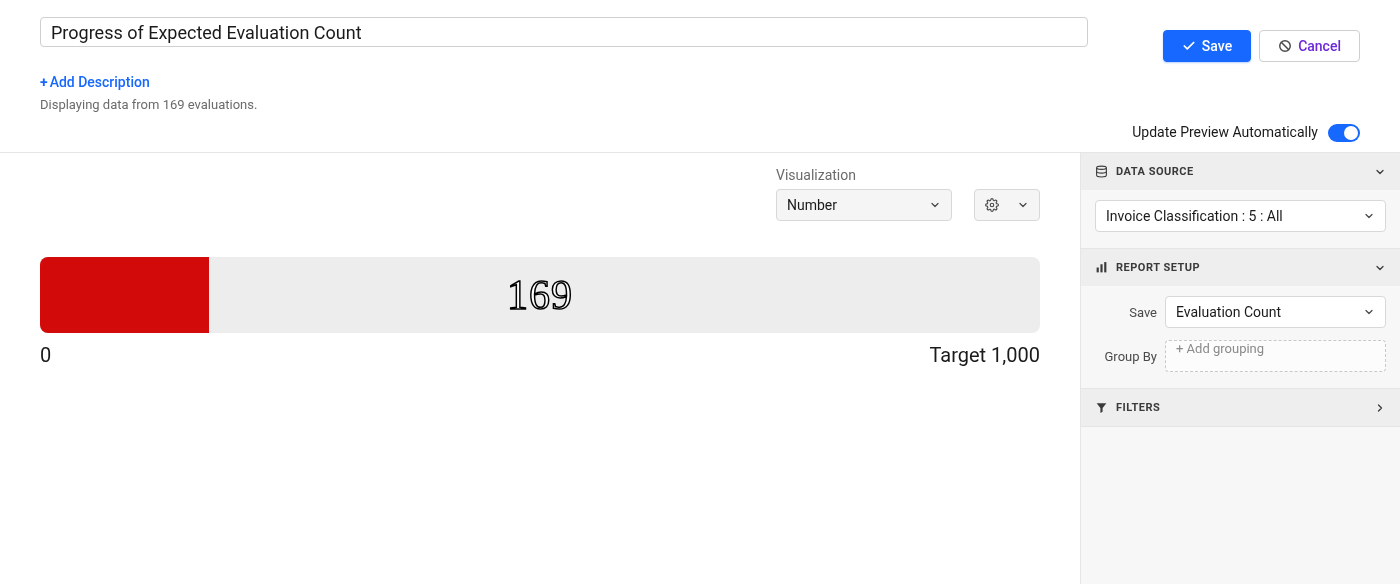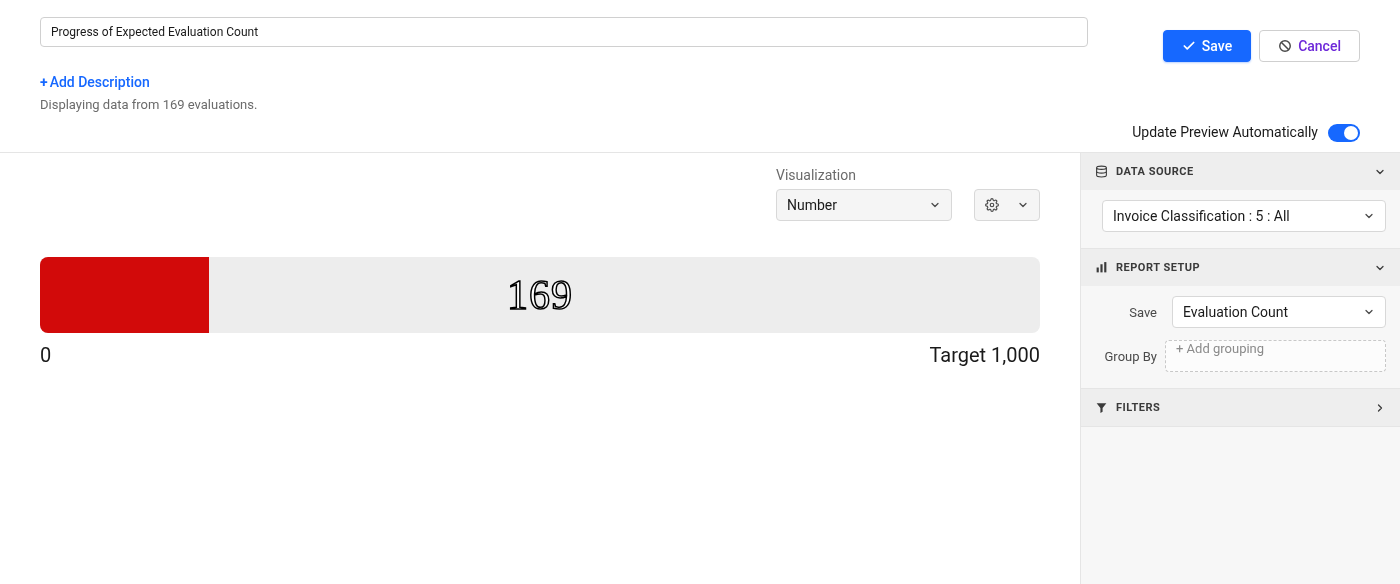--- a/index.html
+++ b/index.html
@@ -23,21 +23,21 @@
       align-items: center;
       gap: 12px;
       padding-top: 2px;
     }
     .title-input {
       flex: 1;
       height: 30px;
       border: 1px solid #d0d0d0;
       border-radius: 4px;
       padding: 0 10px;
-      font-size: 12px;
+      font-size: 18px;
       color: #1a1a1a;
       outline: none;
     }
     .spacer-actions {
       width: 260px;
       display: flex;
       justify-content: flex-end;
       gap: 8px;
     }
     .btn {
@@ -234,21 +234,20 @@
       background: #fff;
       border: 1px solid #d8d8d8;
       border-radius: 4px;
       display: flex;
       align-items: center;
       justify-content: space-between;
       padding: 0 10px;
       font-size: 14px;
       color: #1a1a1a;
       cursor: pointer;
-      margin-left: 7px;
     }
     .side-field-row {
       display: flex;
       align-items: center;
       gap: 8px;
     }
     .side-field-label {
       font-size: 13px;
       color: #4a4a4a;
       width: 62px;

